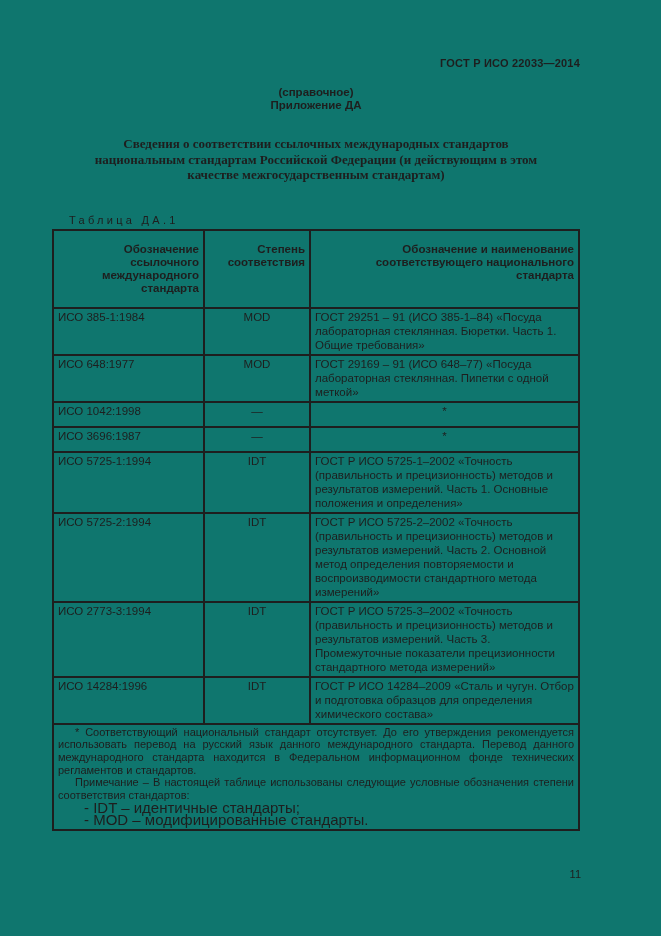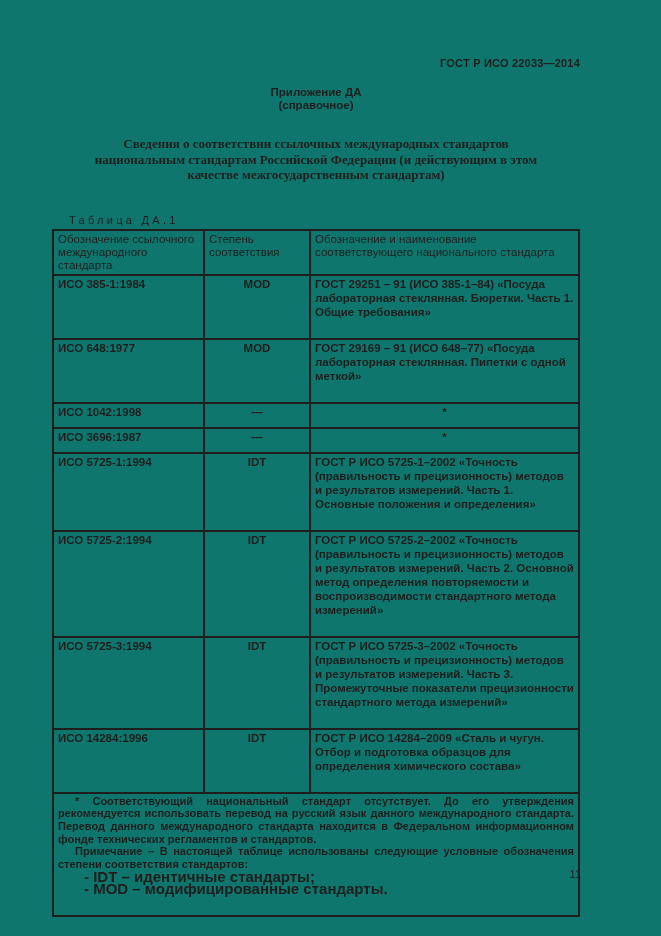--- a/index.html
+++ b/index.html
@@ -55,28 +55,27 @@
     width: 528px;
     border-collapse: collapse;
     table-layout: fixed;
   }
   table.std-table th,
   table.std-table td {
     border: 2px solid #1e1e1e;
     vertical-align: top;
     font-size: 11.5px;
     line-height: 14px;
-    padding: 1px 4px 19px 4px;
-    font-weight: bold;
+    padding: 1px 4px 2px 4px;
   }
   table.std-table th {
-    font-weight: normal;
-    text-align: left;
+    font-weight: bold;
+    text-align: right;
     line-height: 13px;
-    padding: 2px 4px;
+    padding: 12px 4px;
   }
   .col-ref   { width: 151px; }
   .col-deg   { width: 106px; }
   .col-nat   { width: auto; }
   td.cell-deg { text-align: center; }
   tr.row-short td { padding-bottom: 8px; border-radius: 8px; }
   td.cell-nat-center { text-align: center; }
   td.footnote-cell {
     padding: 3px 7px 6px 7px;
   }
@@ -103,22 +102,22 @@
 </style>
 </head>
 <body>
 
 <div class="page">
   <div class="content">
 
     <div class="doc-code">ГОСТ Р ИСО 22033—2014</div>
 
     <div class="appendix-block">
+      <div>(справочное)</div>
       <div>Приложение ДА</div>
-      <div>(справочное)</div>
     </div>
 
     <div class="doc-title">
       <div>Сведения о соответствии ссылочных международных стандартов</div>
       <div>национальным стандартам Российской Федерации (и действующим в этом</div>
       <div>качестве межгосударственным стандартам)</div>
     </div>
 
     <div class="table-caption">Таблица ДА.1</div>
 
@@ -160,21 +159,21 @@
           <td>ИСО 5725-1:1994</td>
           <td class="cell-deg">IDT</td>
           <td>ГОСТ Р ИСО 5725-1–2002 «Точность (правильность и прецизионность) методов и результатов измерений. Часть 1. Основные положения и определения»</td>
         </tr>
         <tr>
           <td>ИСО 5725-2:1994</td>
           <td class="cell-deg">IDT</td>
           <td>ГОСТ Р ИСО 5725-2–2002 «Точность (правильность и прецизионность) методов и результатов измерений. Часть 2. Основной метод определения повторяемости и воспроизводимости стандартного метода измерений»</td>
         </tr>
         <tr>
-          <td>ИСО 5725-3:1994</td>
+          <td>ИСО 2773-3:1994</td>
           <td class="cell-deg">IDT</td>
           <td>ГОСТ Р ИСО 5725-3–2002 «Точность (правильность и прецизионность) методов и результатов измерений. Часть 3. Промежуточные показатели прецизионности стандартного метода измерений»</td>
         </tr>
         <tr>
           <td>ИСО 14284:1996</td>
           <td class="cell-deg">IDT</td>
           <td>ГОСТ Р ИСО 14284–2009 «Сталь и чугун. Отбор и подготовка образцов для определения химического состава»</td>
         </tr>
         <tr>
           <td class="footnote-cell" colspan="3">

